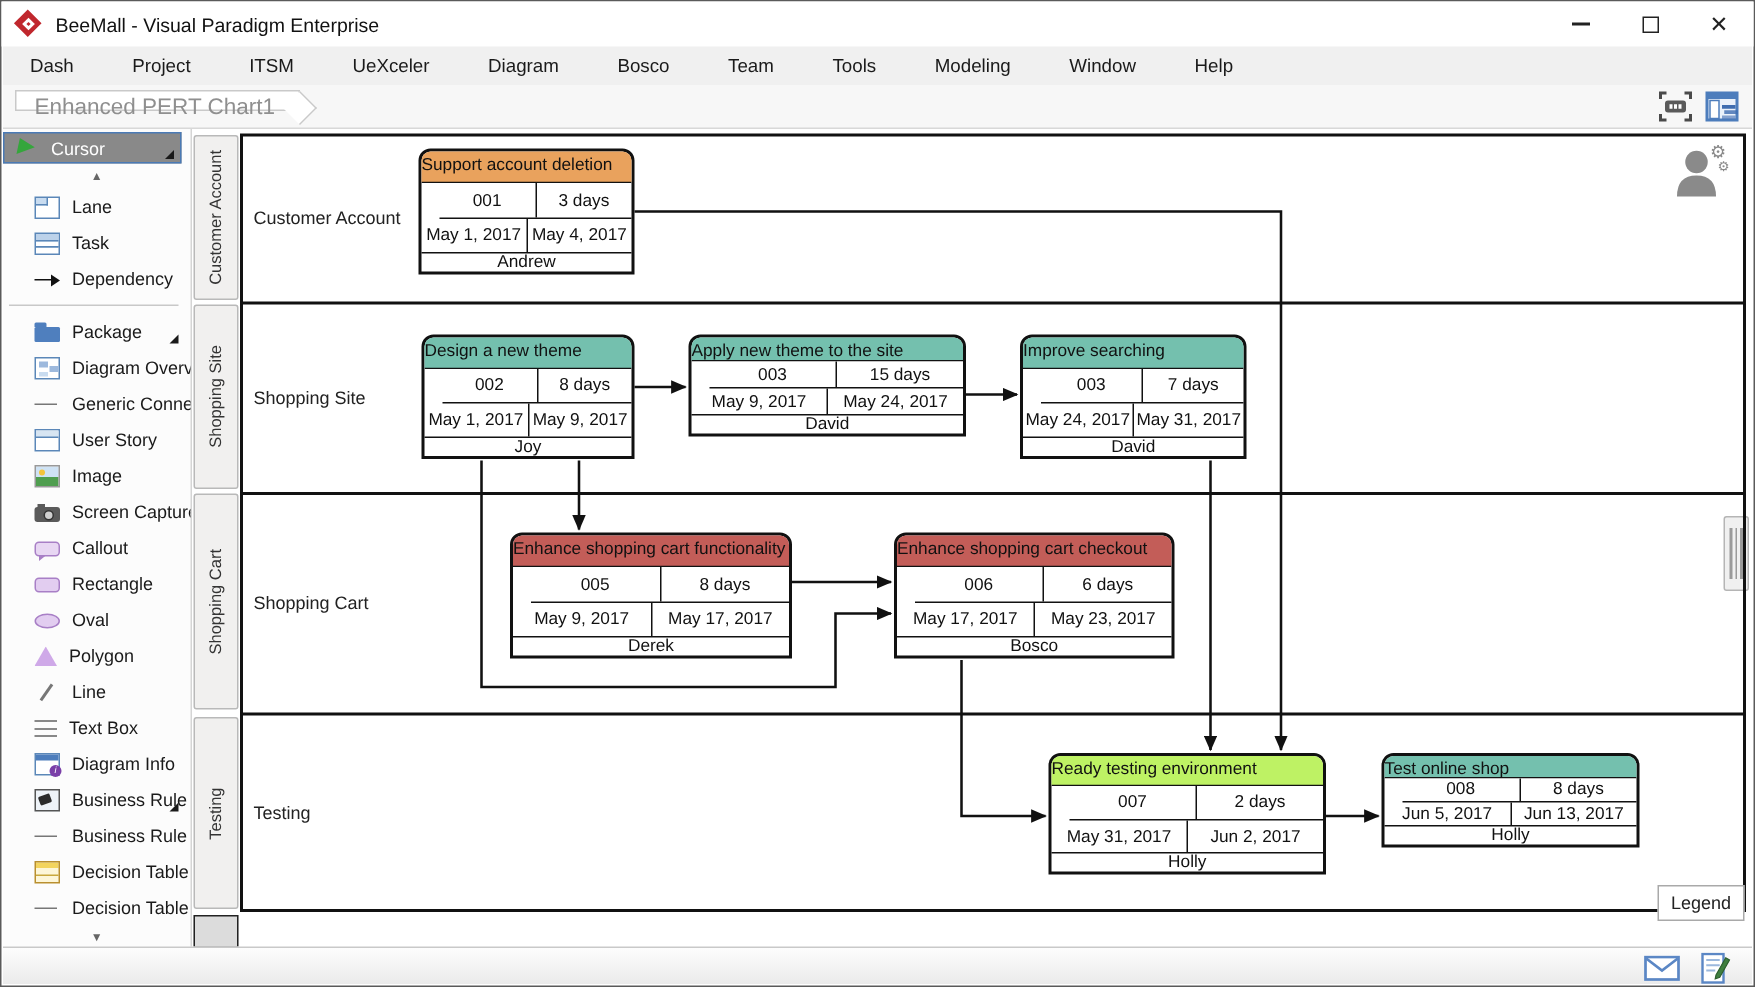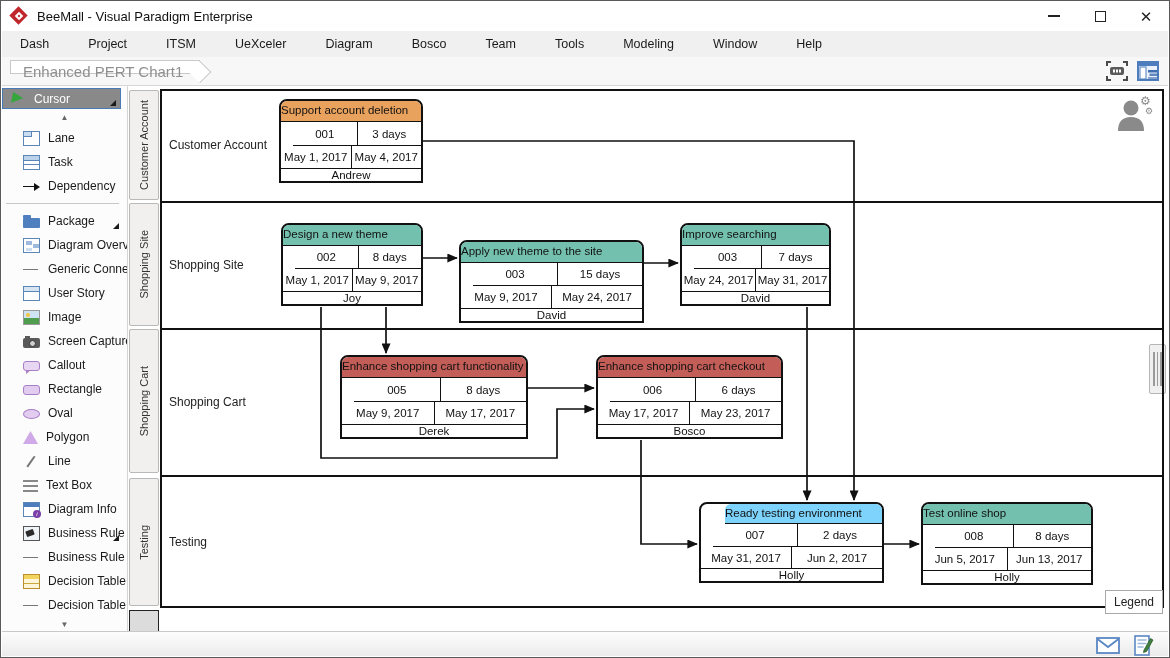--- a/index.html
+++ b/index.html
@@ -335,21 +335,21 @@
         <div class="r2">
           <div class="cell c1">002</div>
           <div class="cell">8 days</div>
         </div>
         <div class="r3">
           <div class="cell c1">May 1, 2017</div>
           <div class="cell">May 9, 2017</div>
         </div>
         <div class="owner">Joy</div>
       </div>
-      <div class="node" style="left: 331px; top: 154px; width: 185px; height: 83px; z-index: 5;">
+      <div class="node" style="left: 331px; top: 137px; width: 185px; height: 68px; z-index: 5;">
         <div class="hd" style="background: rgb(116, 192, 174);">Apply new theme to the site</div>
         <div class="r2">
           <div class="cell c1">003</div>
           <div class="cell">15 days</div>
         </div>
         <div class="r3">
           <div class="cell c1">May 9, 2017</div>
           <div class="cell">May 24, 2017</div>
         </div>
         <div class="owner">David</div>
@@ -384,32 +384,32 @@
           <div class="cell c1">006</div>
           <div class="cell">6 days</div>
         </div>
         <div class="r3">
           <div class="cell c1">May 17, 2017</div>
           <div class="cell">May 23, 2017</div>
         </div>
         <div class="owner">Bosco</div>
       </div>
       <div class="node" style="left: 571px; top: 416px; width: 185px; height: 81px; z-index: 5;">
-        <div class="hd" style="background: #7dd3fc; margin-left: 24px;">Ready testing environment</div>
+        <div class="hd" style="background: #bef264;">Ready testing environment</div>
         <div class="r2">
           <div class="cell c1">007</div>
           <div class="cell">2 days</div>
         </div>
         <div class="r3">
           <div class="cell c1">May 31, 2017</div>
           <div class="cell">Jun 2, 2017</div>
         </div>
         <div class="owner">Holly</div>
       </div>
-      <div class="node" style="left: 793px; top: 416px; width: 172px; height: 83px; z-index: 5;">
+      <div class="node" style="left: 793px; top: 416px; width: 172px; height: 63px; z-index: 5;">
         <div class="hd" style="background: rgb(116, 192, 174);">Test online shop</div>
         <div class="r2">
           <div class="cell c1">008</div>
           <div class="cell">8 days</div>
         </div>
         <div class="r3">
           <div class="cell c1">Jun 5, 2017</div>
           <div class="cell">Jun 13, 2017</div>
         </div>
         <div class="owner">Holly</div>

